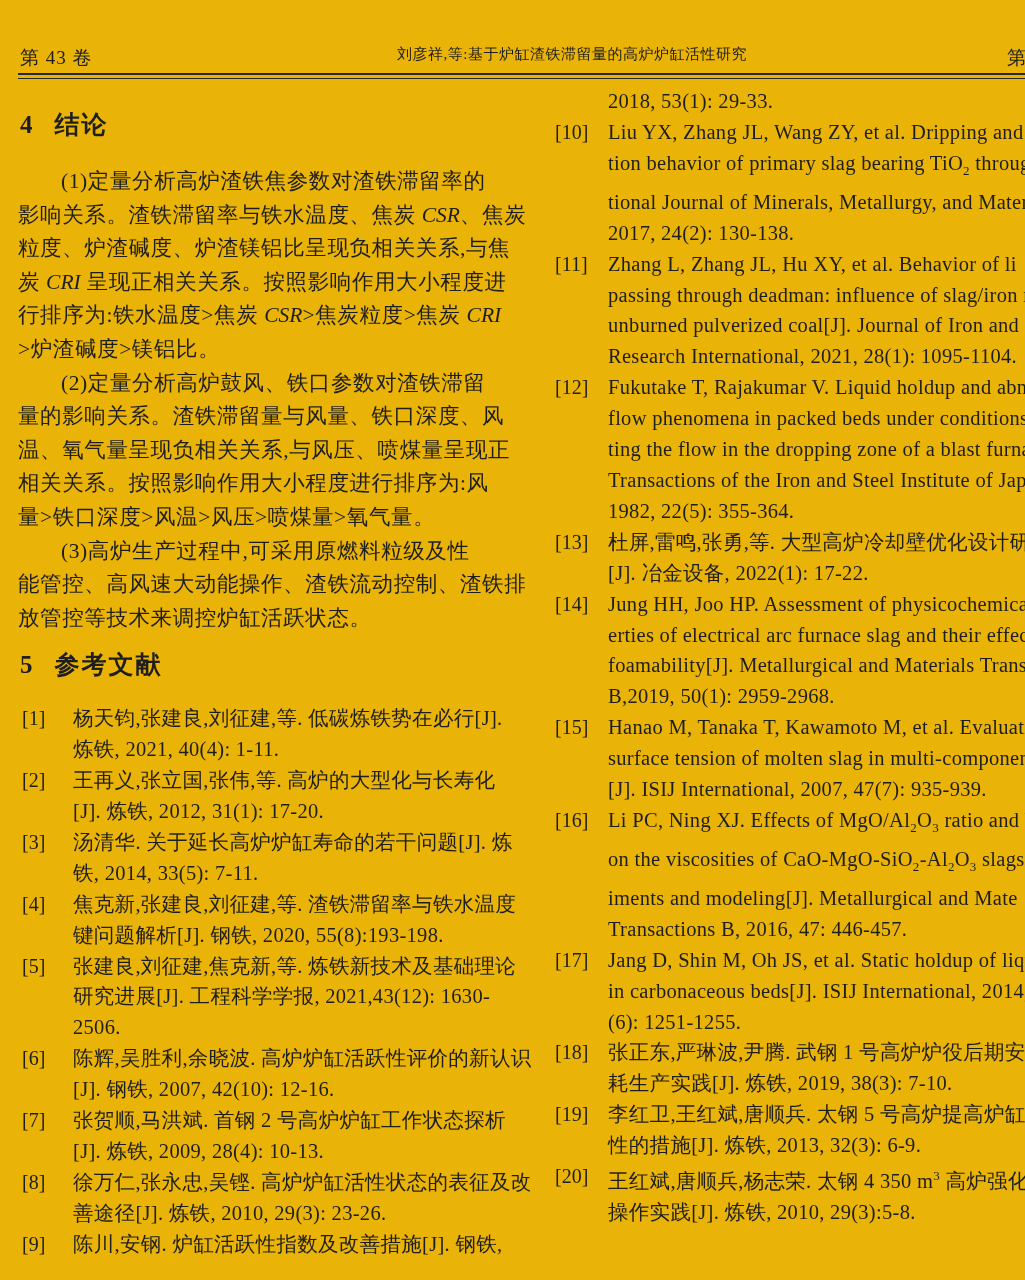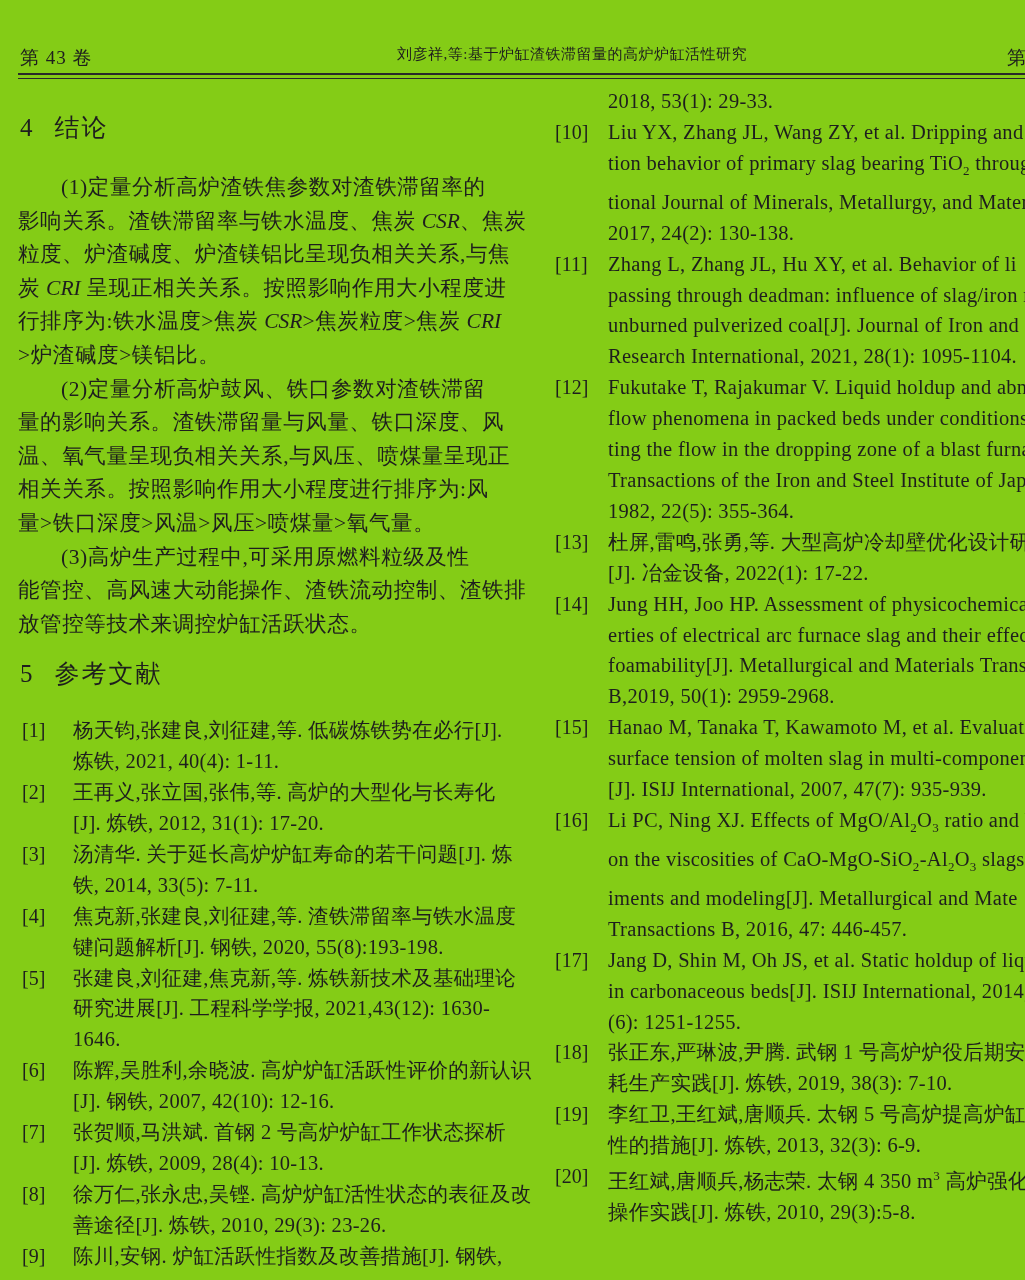--- a/index.html
+++ b/index.html
@@ -1,31 +1,31 @@
 <!DOCTYPE html>
 <html><head>
 <meta charset="utf-8">
 <style>
   html,body{margin:0;padding:0;background:#e8e8e8;}
   .page{
     position:relative;width:1025px;height:1280px;margin:0 auto;
-    background:#84cc16;overflow:hidden;color:#1e1e1e;
+    background:#eab308;overflow:hidden;color:#1e1e1e;
     font-family:"Liberation Serif","DejaVu Serif",serif;
   }
   
   .hdr-vol{position:absolute;left:20px;top:45px;font-size:19px;letter-spacing:1px;white-space:nowrap;}
   .hdr-title{position:absolute;left:562px;top:45px;transform:translateX(-50%);font-size:15px;letter-spacing:.5px;white-space:nowrap;margin-left:10px;}
   .hdr-page{position:absolute;left:1007px;top:45px;font-size:19px;white-space:nowrap;}
   .rule{position:absolute;left:18px;right:0;top:73px;height:3px;border-top:2px solid #2a2a2a;border-bottom:1px solid #2a2a2a;}
   
   .col{position:absolute;}
   .col-left{left:18px;top:110px;width:503px;}
   .col-right{left:555px;top:86px;width:470px;}
   
-  .sec{font-weight:normal;font-size:25px;line-height:34px;white-space:nowrap;margin:0 0 26px 2px;}
+  .sec{font-weight:bold;font-size:25px;line-height:28px;white-space:nowrap;margin:0 0 26px 2px;}
   .sec .ttl{font-family:"Liberation Sans","DejaVu Sans",sans-serif;margin-left:22px;letter-spacing:2px;}
   .sec5{margin-top:15px;margin-bottom:24px;}
   
   .body-line{font-size:21.5px;line-height:33.6px;letter-spacing:.6px;white-space:nowrap;}
   .indent{padding-left:43px;}
   .body-line i{font-style:italic;letter-spacing:0;}
   
   .ref{position:relative;padding-left:55px;}
   .col-right .ref{padding-left:53px;}
   .ref-label{position:absolute;left:4px;top:0;font-size:20px;line-height:30.9px;}
@@ -84,21 +84,21 @@
     </div>
     <div class="ref">
       <span class="ref-label">[4]</span>
       <div class="rline">焦克新,张建良,刘征建,等. 渣铁滞留率与铁水温度</div>
       <div class="rline">键问题解析[J]. 钢铁, 2020, 55(8):193-198.</div>
     </div>
     <div class="ref">
       <span class="ref-label">[5]</span>
       <div class="rline">张建良,刘征建,焦克新,等. 炼铁新技术及基础理论</div>
       <div class="rline">研究进展[J]. 工程科学学报, 2021,43(12): 1630-</div>
-      <div class="rline">1646.</div>
+      <div class="rline">2506.</div>
     </div>
     <div class="ref">
       <span class="ref-label">[6]</span>
       <div class="rline">陈辉,吴胜利,余晓波. 高炉炉缸活跃性评价的新认识</div>
       <div class="rline">[J]. 钢铁, 2007, 42(10): 12-16.</div>
     </div>
     <div class="ref">
       <span class="ref-label">[7]</span>
       <div class="rline">张贺顺,马洪斌. 首钢 2 号高炉炉缸工作状态探析</div>
       <div class="rline">[J]. 炼铁, 2009, 28(4): 10-13.</div>

